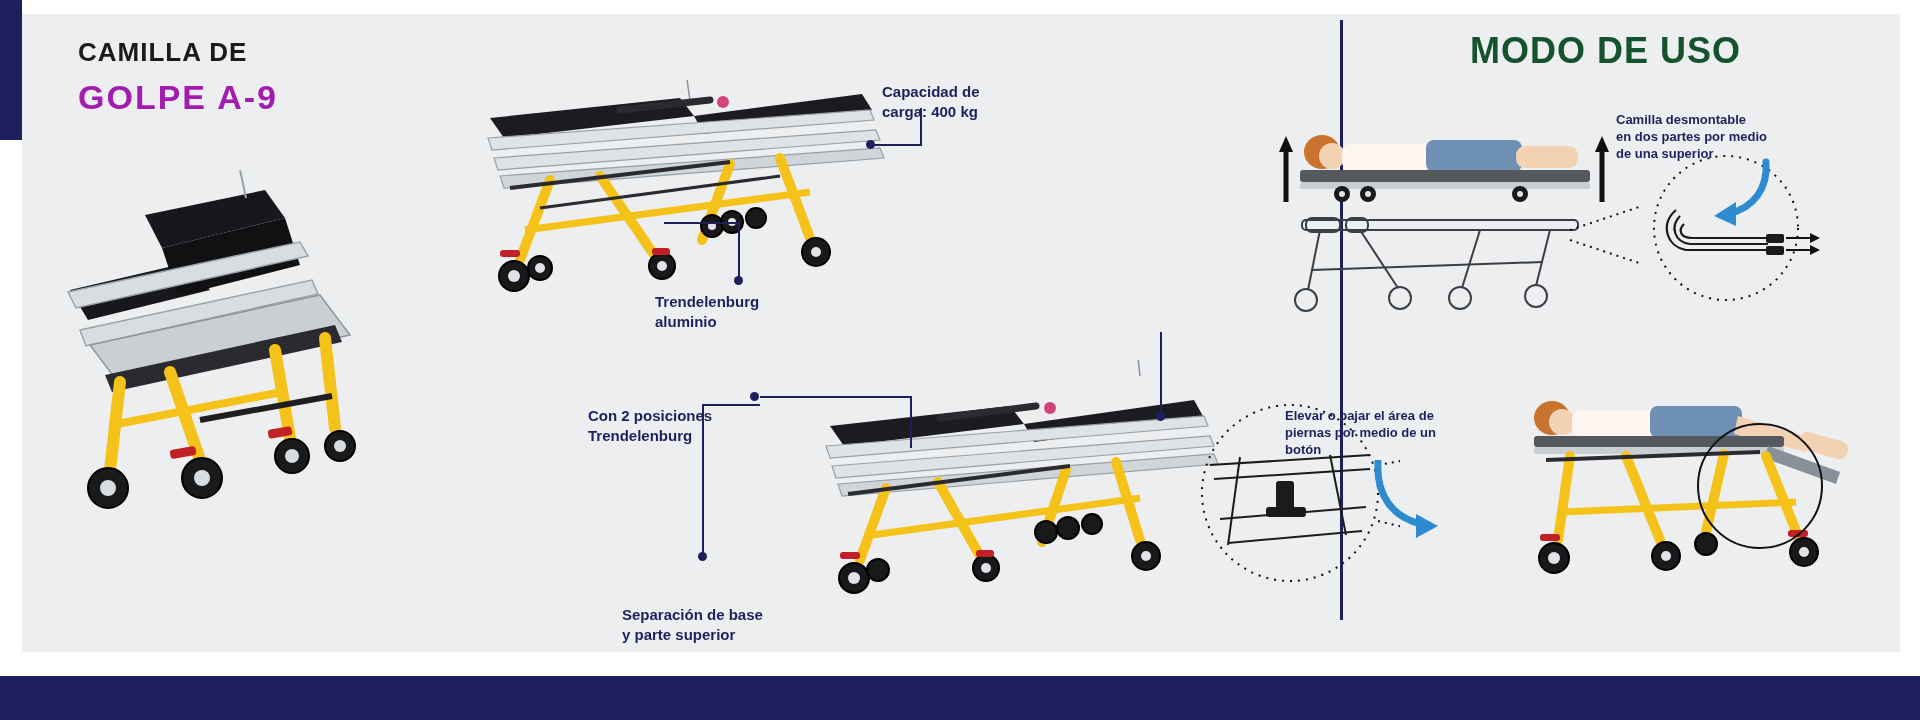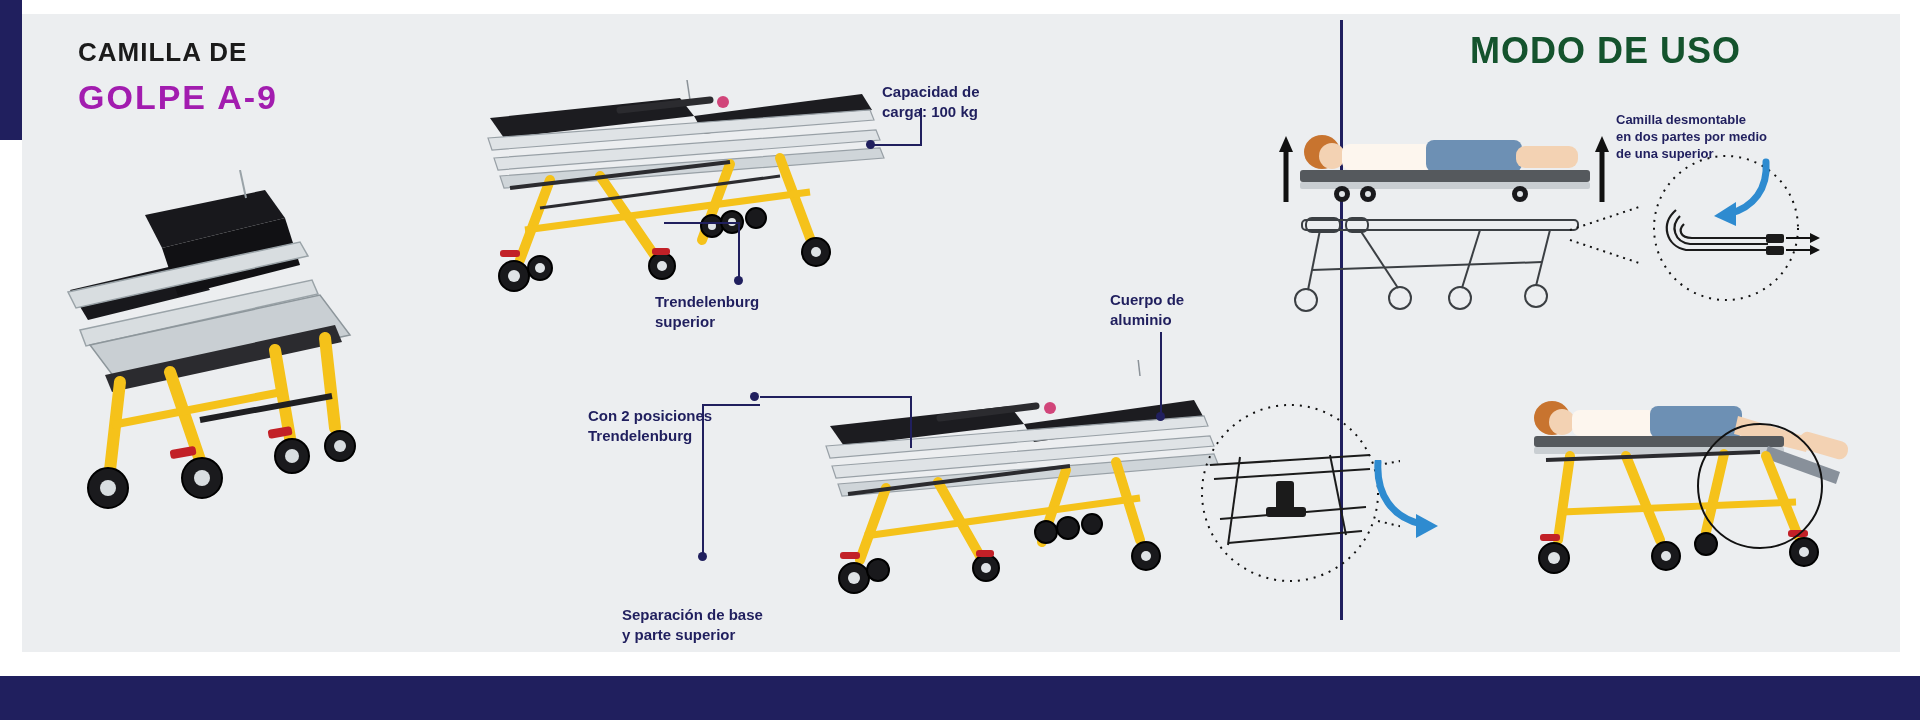--- a/index.html
+++ b/index.html
@@ -283,38 +283,34 @@
 
       <g stroke="#111" stroke-width="2" stroke-dasharray="2 5" fill="none">
         <path d="M198,70 L300,52"></path>
         <path d="M198,126 L300,150"></path>
       </g>
     </svg>
   </div>
 
   <div class="lbl" style="left:882px;top:82px;width:200px;">
     <div>Capacidad de</div>
-    <div>carga: 100 kg</div>
+    <div>carga: 400 kg</div>
   </div>
   <div class="ln v" style="left:920px;top:108px;height:38px;"></div>
   <div class="ln h" style="left:872px;top:144px;width:50px;"></div>
   <div class="dot" style="left:866px;top:140px;"></div>
 
   <div class="lbl" style="left:655px;top:292px;width:200px;">
     <div>Trendelenburg</div>
-    <div>superior</div>
+    <div>aluminio</div>
   </div>
   <div class="ln v" style="left:738px;top:222px;height:58px;"></div>
   <div class="ln h" style="left:664px;top:222px;width:76px;"></div>
   <div class="dot" style="left:734px;top:276px;"></div>
 
-  <div class="lbl" style="left:1110px;top:290px;width:180px;">
-    <div>Cuerpo de</div>
-    <div>aluminio</div>
-  </div>
   <div class="ln v" style="left:1160px;top:332px;height:84px;"></div>
   <div class="dot" style="left:1156px;top:412px;"></div>
 
   <div class="lbl" style="left:588px;top:388px;width:220px;margin-top:18px;">
     <div>Con 2 posiciones</div>
     <div>Trendelenburg</div>
   </div>
   <div class="ln h" style="left:760px;top:396px;width:152px;"></div>
   <div class="ln v" style="left:910px;top:396px;height:52px;"></div>
   <div class="dot" style="left:750px;top:392px;"></div>
@@ -332,20 +328,25 @@
     <div>en dos partes por medio</div>
     <div>de una superior</div>
   </div>
   <div class="arrow" style="position:absolute;left:1694px;top:158px;">
     <svg width="80" height="70" viewBox="0 0 80 70">
       <path d="M72,4 C74,30 60,50 34,56" stroke="#2e8bd0" stroke-width="7" fill="none" stroke-linecap="round"></path>
       <polygon points="20,58 42,44 42,68" fill="#2e8bd0"></polygon>
     </svg>
   </div>
 
+  <div class="lbl small" style="left:1285px;top:408px;width:215px;">
+    <div>Elevar o bajar el área de</div>
+    <div>piernas por medio de un</div>
+    <div>botón</div>
+  </div>
   <div class="arrow" style="position:absolute;left:1370px;top:460px;">
     <svg width="90" height="80" viewBox="0 0 90 80">
       <path d="M8,2 C6,34 22,58 52,64" stroke="#2e8bd0" stroke-width="7" fill="none" stroke-linecap="round"></path>
       <polygon points="68,66 46,54 46,78" fill="#2e8bd0"></polygon>
     </svg>
   </div>
 
 </div>
 
 </body></html>

